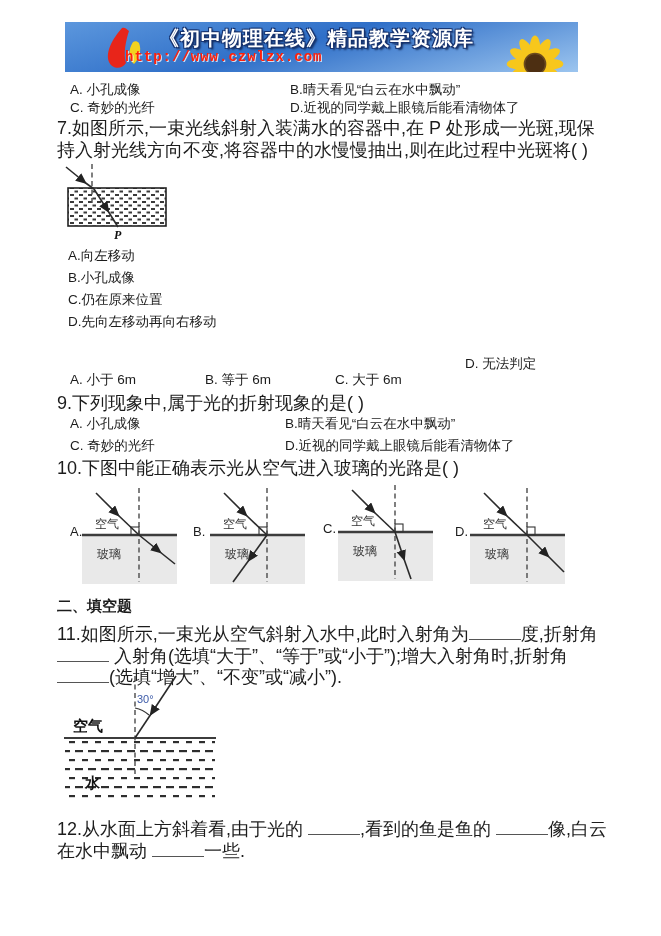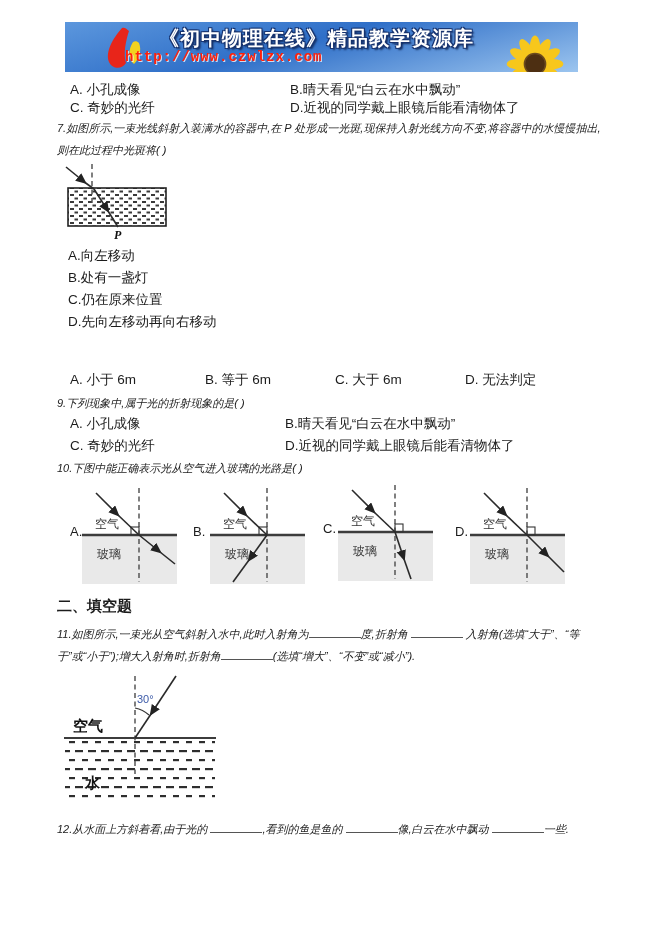--- a/index.html
+++ b/index.html
@@ -23,21 +23,21 @@
   }
   .banner-url {
     position:absolute; left:60px; right:90px; top:27px;
     text-align:left; font-family:"Liberation Mono","DejaVu Sans Mono",monospace;
     font-size:14px; font-weight:bold; color:#ff200a; letter-spacing:1px;
     text-shadow:1px 1px 0 rgba(255,255,255,.75); white-space:nowrap;
   }
   .banner-logo { position:absolute; left:33px; top:4px; }
   .banner-flower { position:absolute; right:6px; top:12px; }
   
-  .txt { position:absolute; font-size:11px; line-height:21.5px;font-style:italic; }
+  .txt { position:absolute; font-size:18px; line-height:21.5px; }
   .opt { position:absolute; font-size:13.5px; white-space:nowrap; }
   .sec-title { position:absolute; font-size:15px; font-weight:bold; }
   .blank {
     display:inline-block; width:52px; height:13px;
     border-bottom:1px solid #555; vertical-align:baseline;
   }
   
   .fig { position:absolute; }
   .fig-label { position:absolute; font-size:13px; }
   svg .surface { stroke:#3c3c3c; stroke-width:2.4; }
@@ -115,28 +115,28 @@
         <line class="ray" x1="6" y1="9" x2="25" y2="24.5" marker-end="url(#ah)"></line>
         <line class="ray" x1="25" y1="24.5" x2="34" y2="31"></line>
         <line class="ray" x1="34" y1="31" x2="48" y2="53" marker-end="url(#ah)"></line>
         <line class="ray" x1="48" y1="53" x2="58" y2="69"></line>
       </g>
       <text class="p-text" x="54" y="81">P</text>
     </svg>
   </div>
 
   <span class="opt" style="left:68px;top:247px">A.向左移动</span>
-  <span class="opt" style="left:68px;top:269px">B.处有一盏灯</span>
+  <span class="opt" style="left:68px;top:269px">B.小孔成像</span>
   <span class="opt" style="left:68px;top:291px">C.仍在原来位置</span>
   <span class="opt" style="left:68px;top:313px">D.先向左移动再向右移动</span>
 
   <span class="opt" style="left:70px;top:371px">A. 小于 6m</span>
   <span class="opt" style="left:205px;top:371px">B. 等于 6m</span>
   <span class="opt" style="left:335px;top:371px">C. 大于 6m</span>
-  <span class="opt" style="left:465px;top:371px">D. 无法判定</span>
+  <span class="opt" style="left:465px;top:355px">D. 无法判定</span>
 
   <div class="txt" style="left:57px;top:393px;width:553px">9.下列现象中,属于光的折射现象的是(   )</div>
   <span class="opt" style="left:70px;top:415px">A. 小孔成像</span>
   <span class="opt" style="left:285px;top:415px">B.晴天看见“白云在水中飘动”</span>
   <span class="opt" style="left:70px;top:437px">C. 奇妙的光纤</span>
   <span class="opt" style="left:285px;top:437px">D.近视的同学戴上眼镜后能看清物体了</span>
 
   <div class="txt" style="left:57px;top:458px;width:553px">10.下图中能正确表示光从空气进入玻璃的光路是(   )</div>
 
   <span class="fig-label" style="left:70px;top:524px">A.</span>

